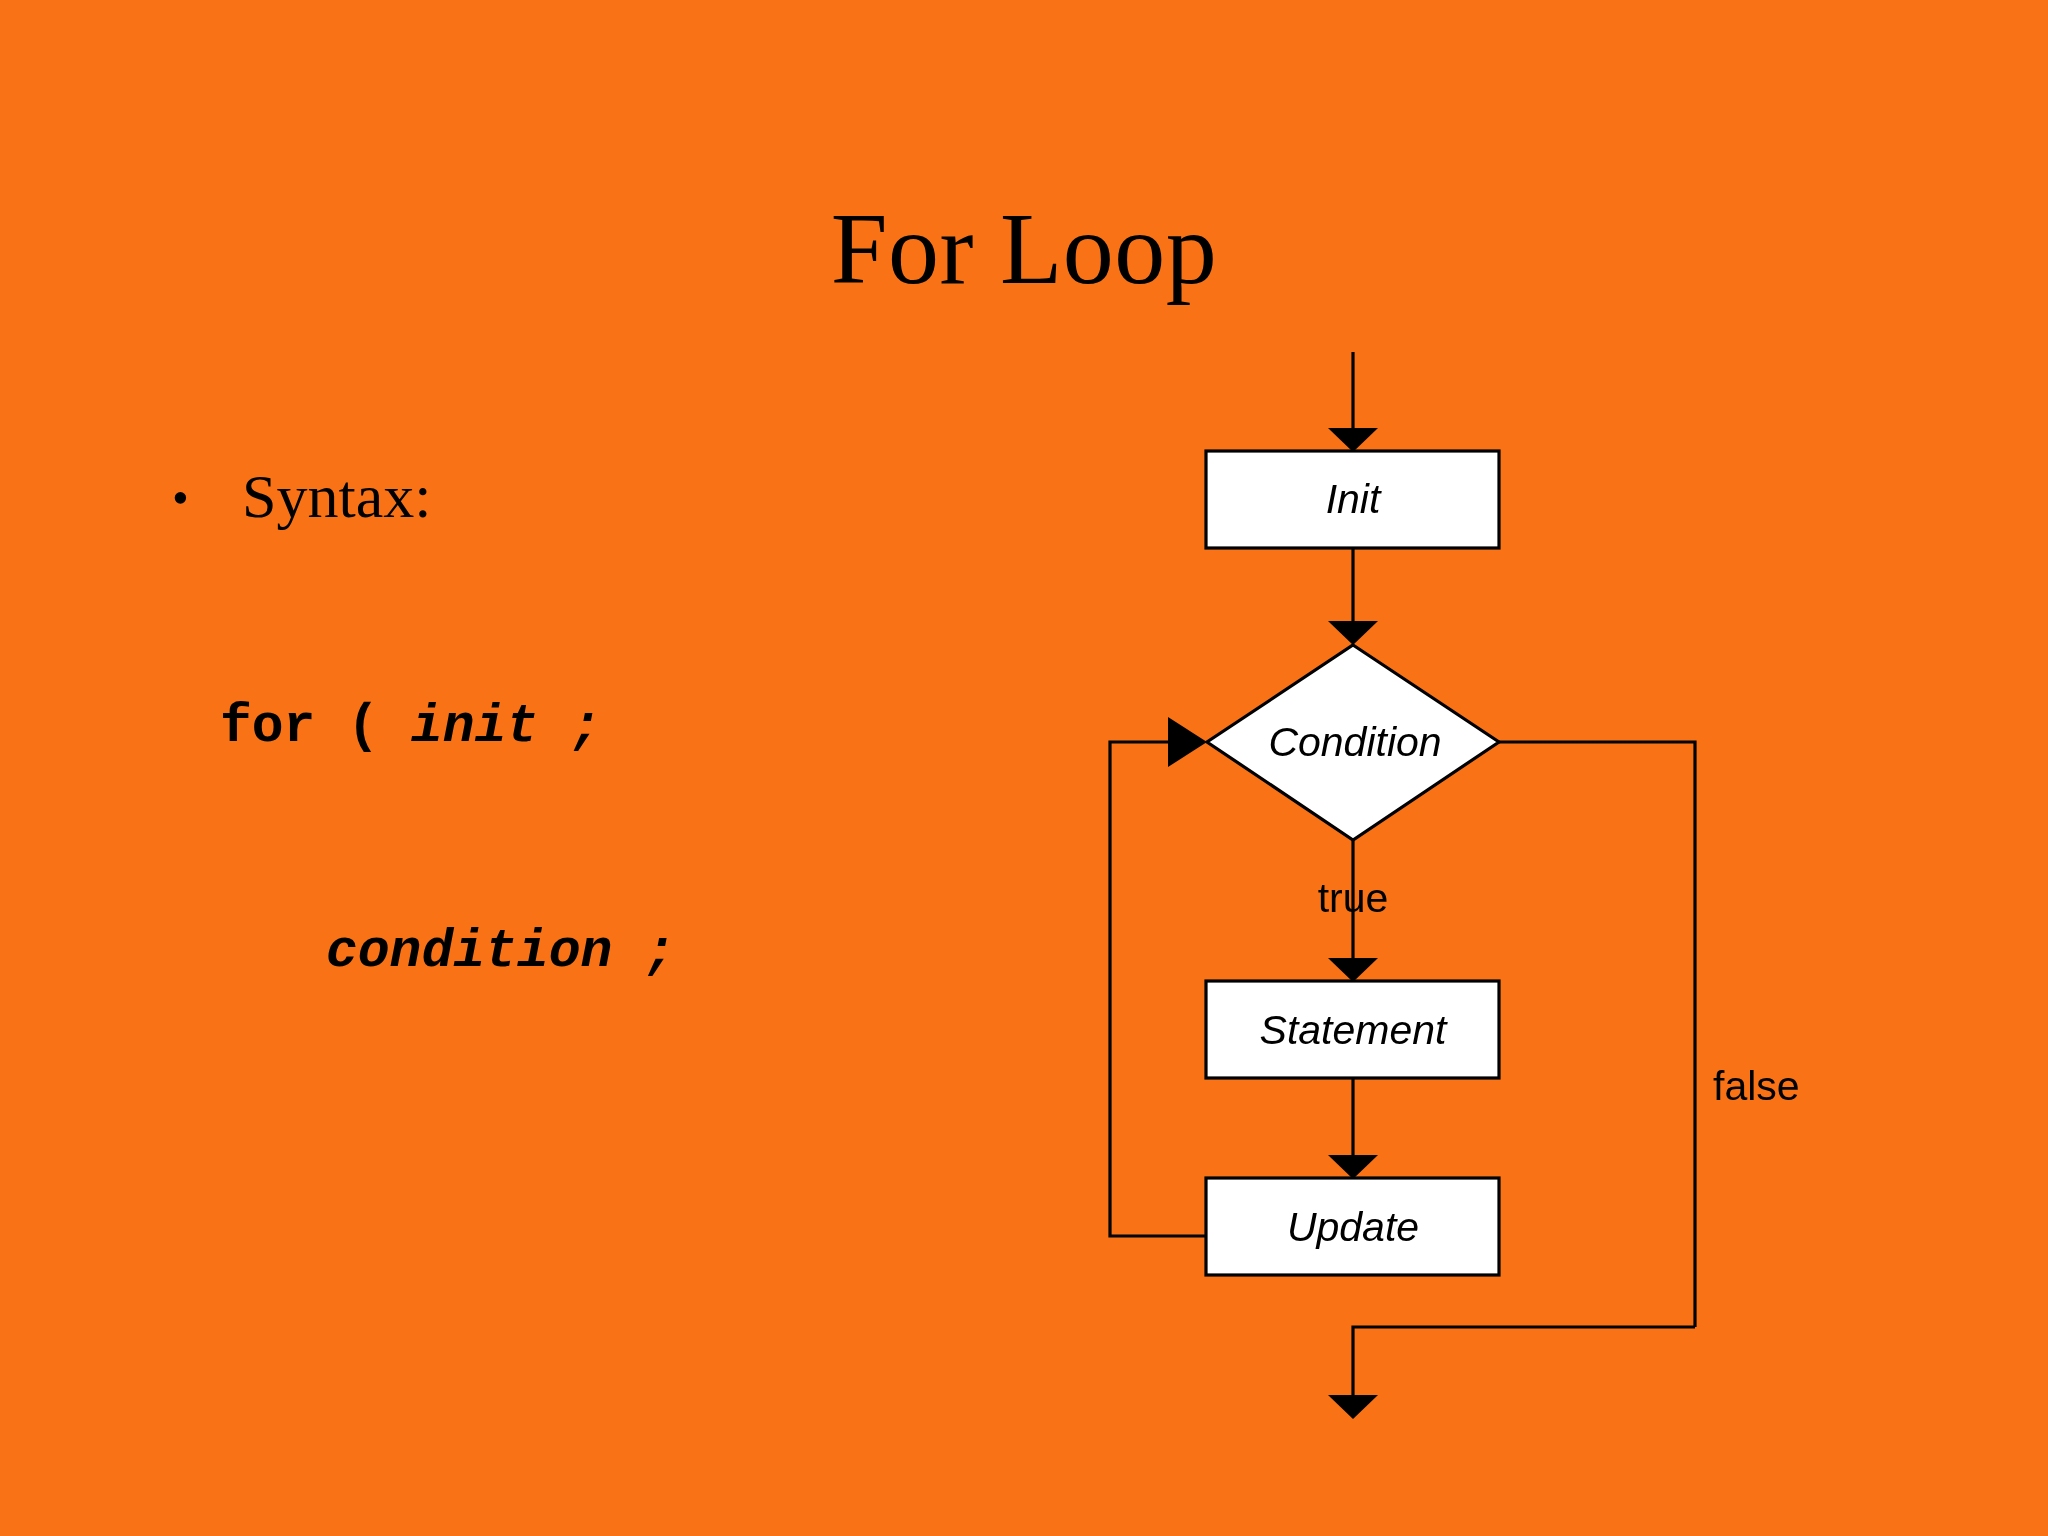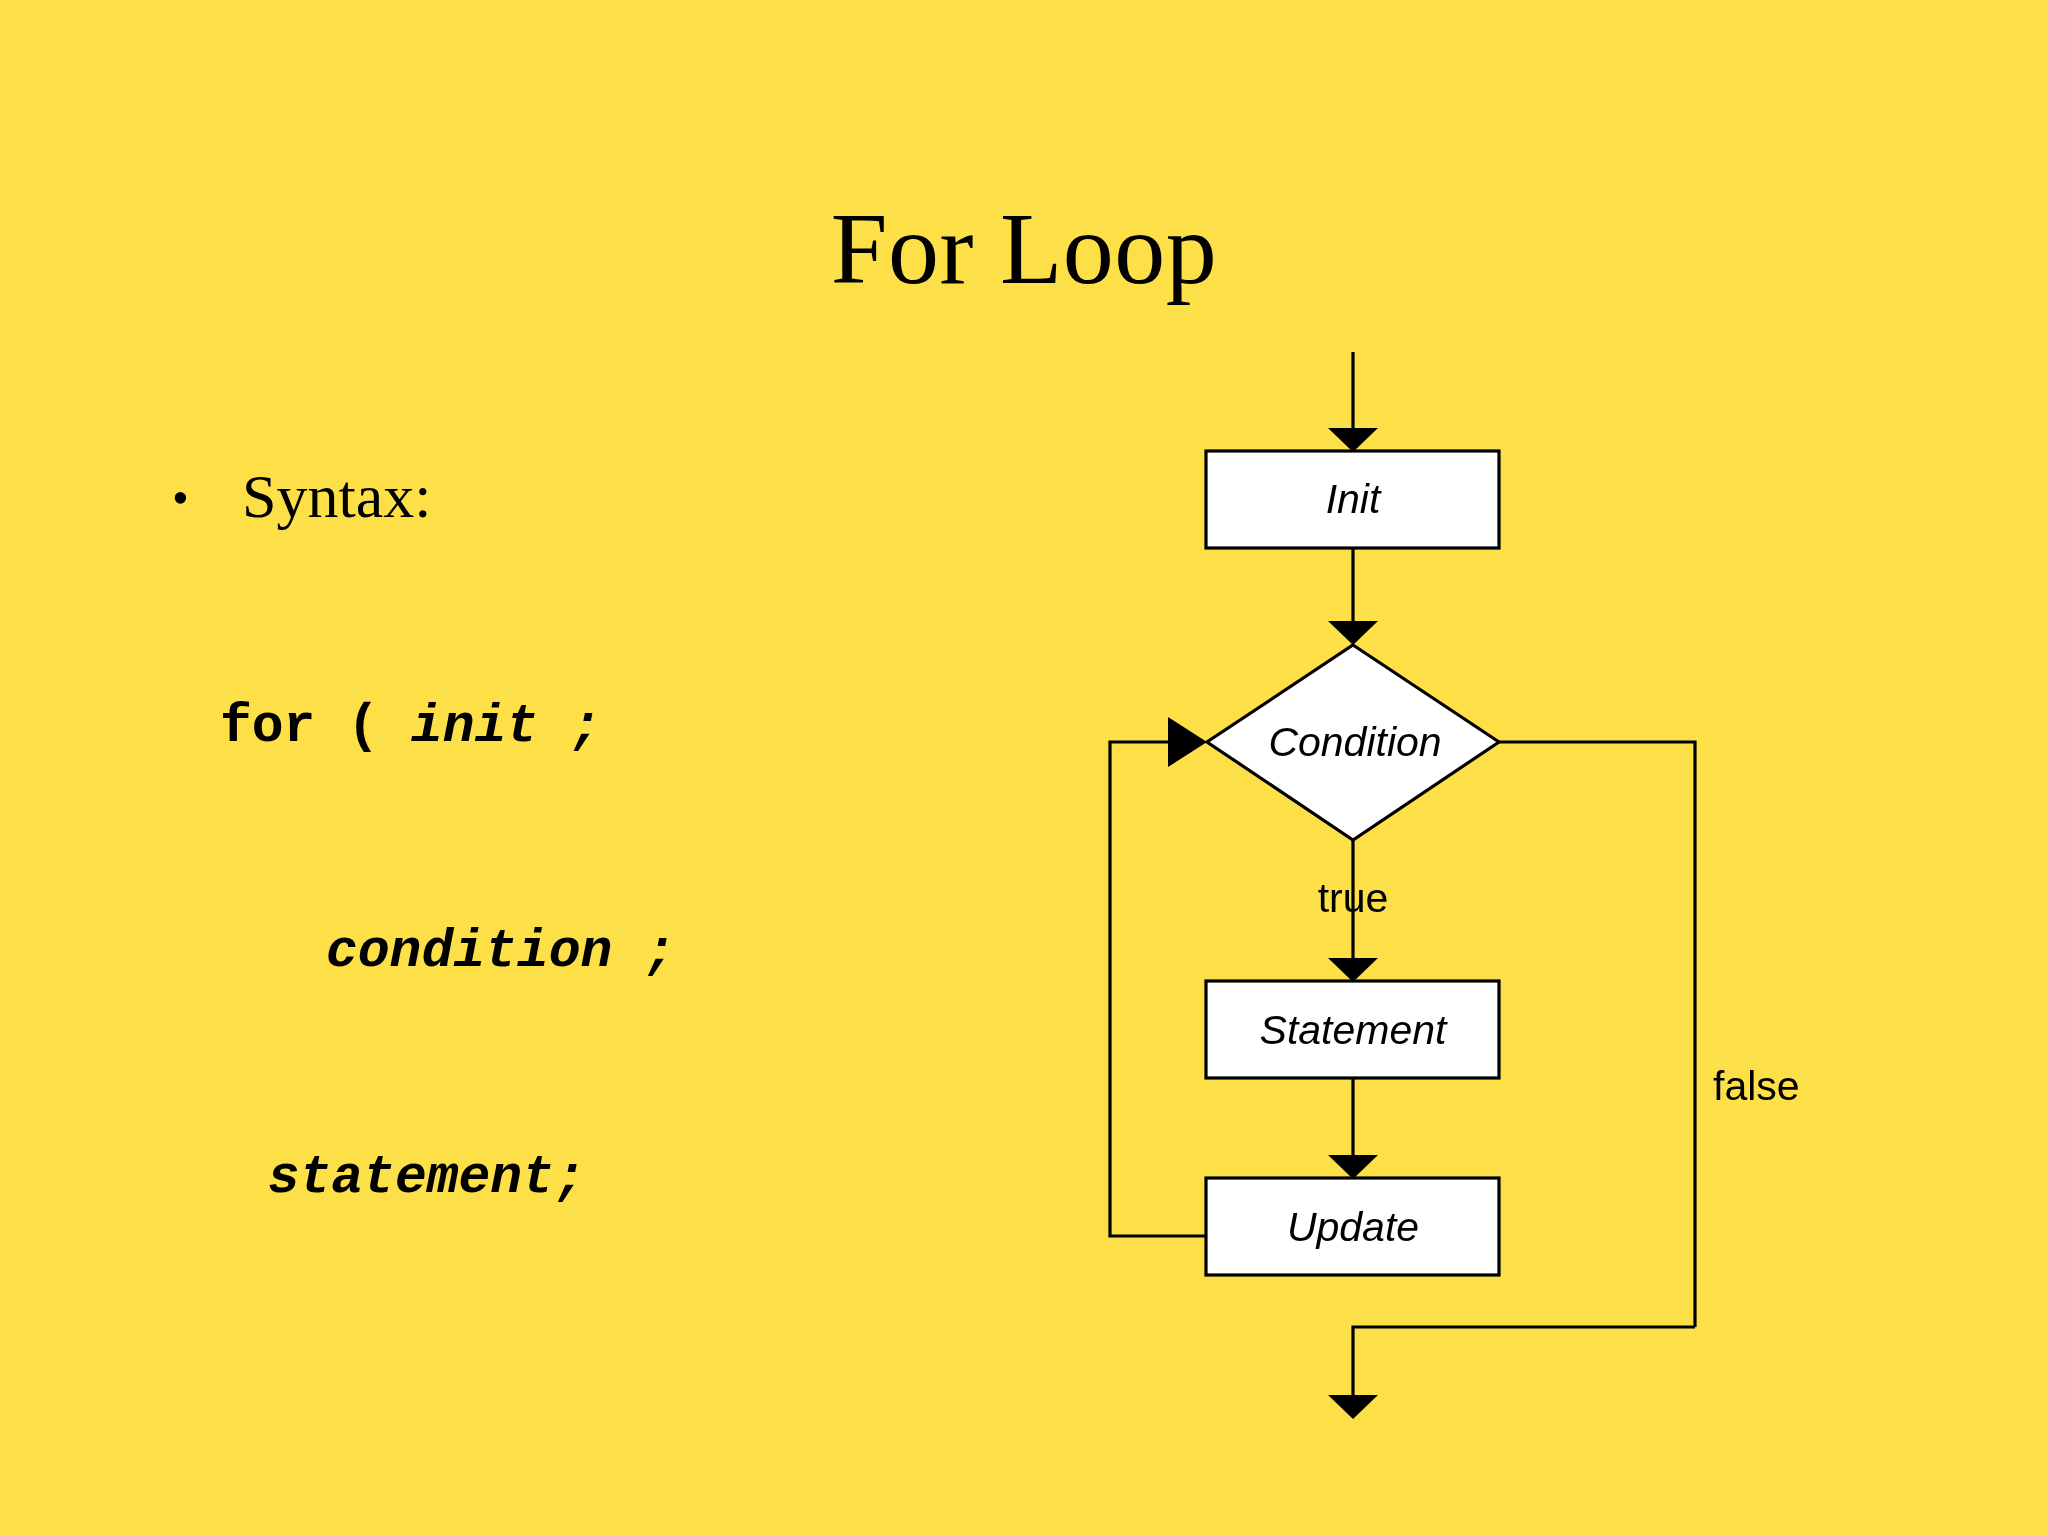--- a/index.html
+++ b/index.html
@@ -12,21 +12,21 @@
     height: 1536px;
     overflow: hidden;
     font-family: "Liberation Serif", serif;
     color: #000000;
   }
 
   .slide {
     position: relative;
     width: 2048px;
     height: 1536px;
-    background: #fde047;
+    background: #f97316;
   }
 
   
   .slide-title {
     position: absolute;
     left: 0;
     top: 198px;
     width: 2048px;
     text-align: center;
     font-family: "Liberation Serif", serif;
@@ -124,21 +124,20 @@
   <div class="bullets">
 
     <div class="bullet-row">
       <span class="dot">•</span>
       <span class="btext">Syntax:</span>
     </div>
 
     <div class="code-block">
       <span class="code-line"><span class="kw">for ( </span><span class="ital">init ;</span></span>
       <span class="code-line indent1"><span class="ital">condition ;</span></span>
-      <span class="code-line indent2"><span class="ital">statement;</span></span>
     </div>
 
   </div>
 
   <div class="flowchart">
     <svg width="900" height="1180" viewBox="0 0 900 1180" xmlns="http://www.w3.org/2000/svg">
 
       <line class="link" x1="350" y1="52" x2="350" y2="135"></line>
       <polygon class="arrowhead" points="325,128 375,128 350,152"></polygon>
 

